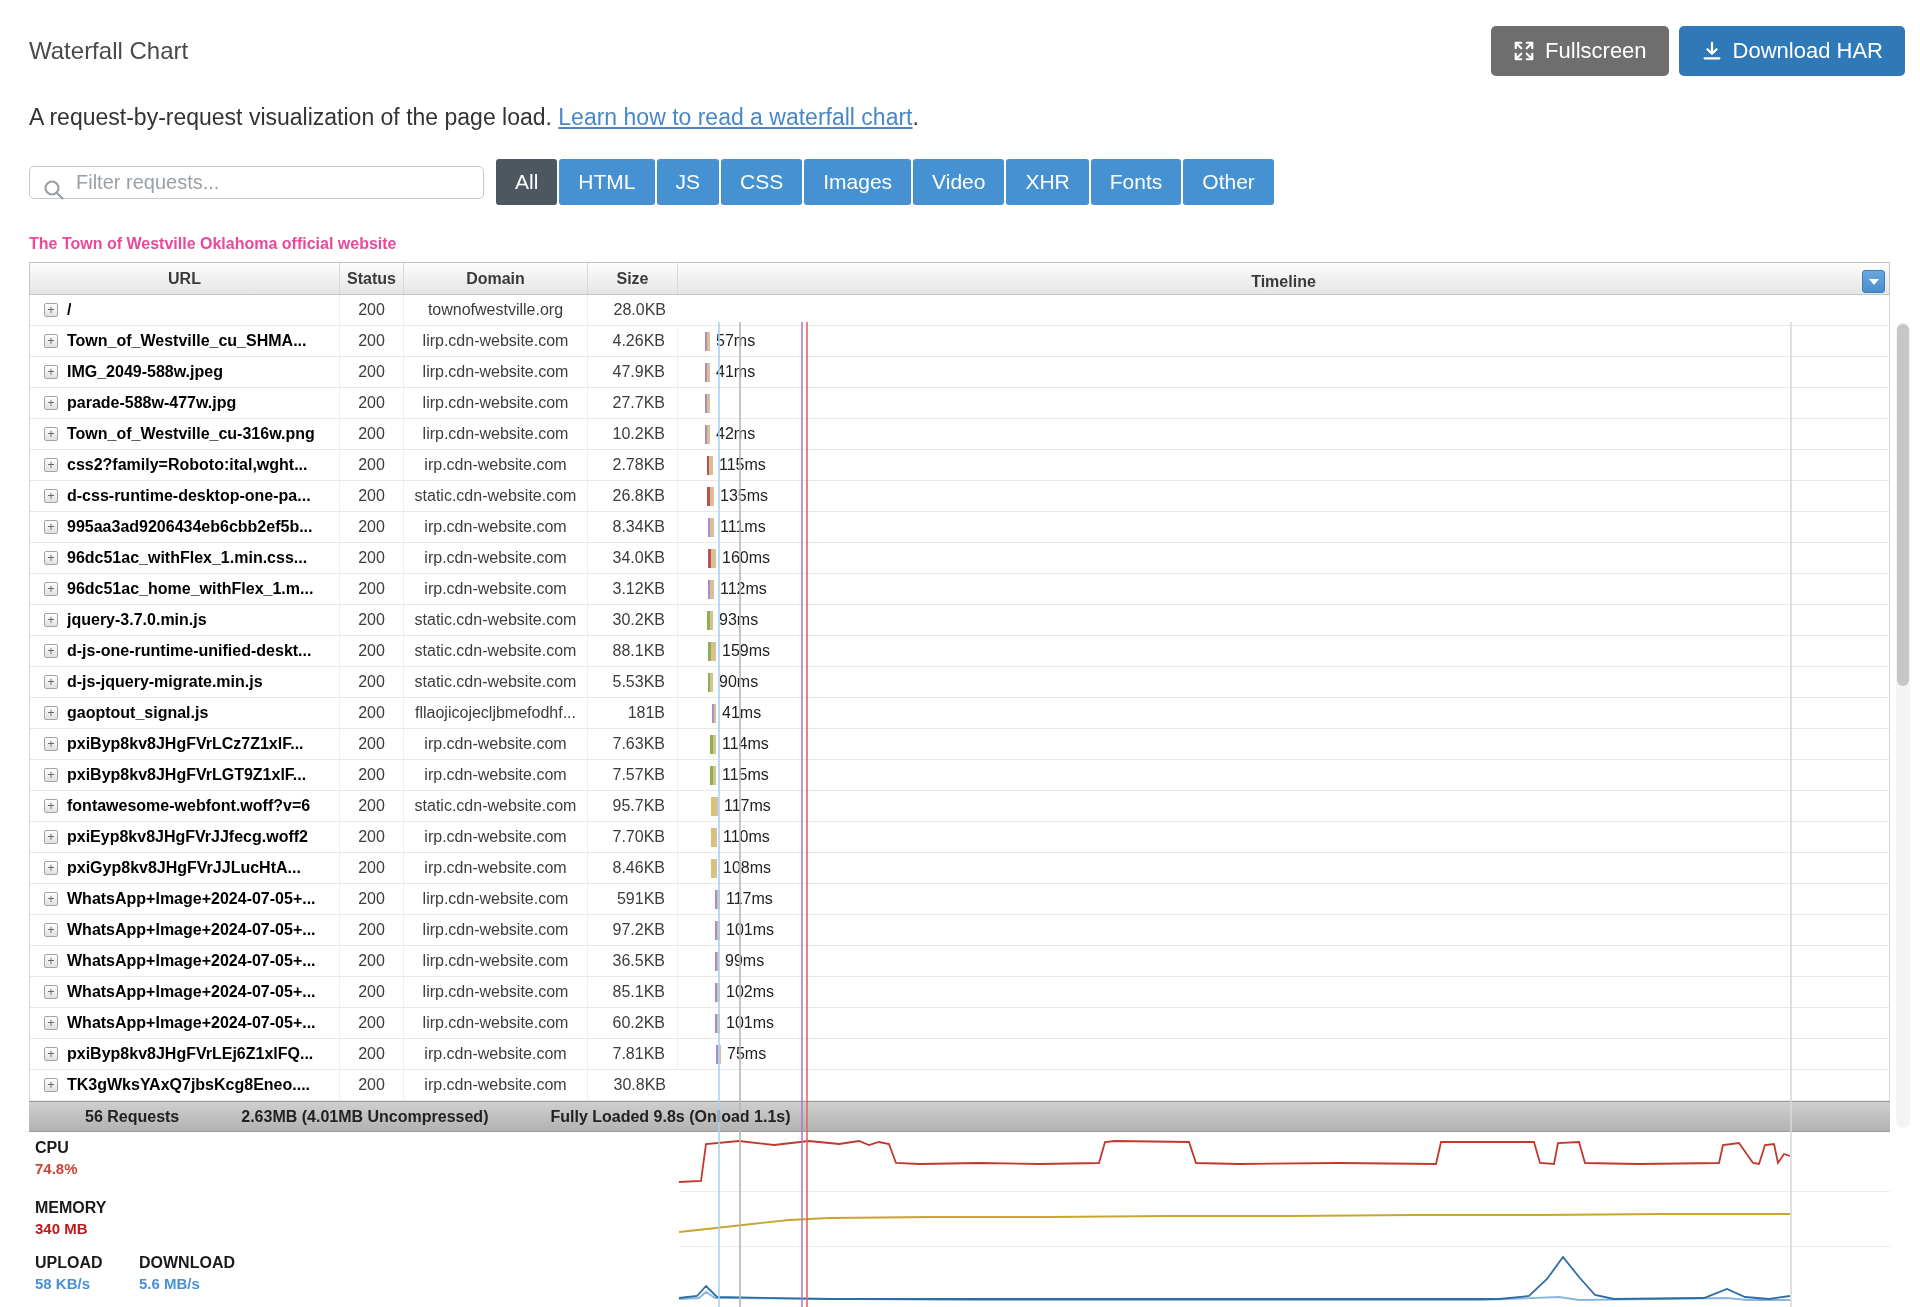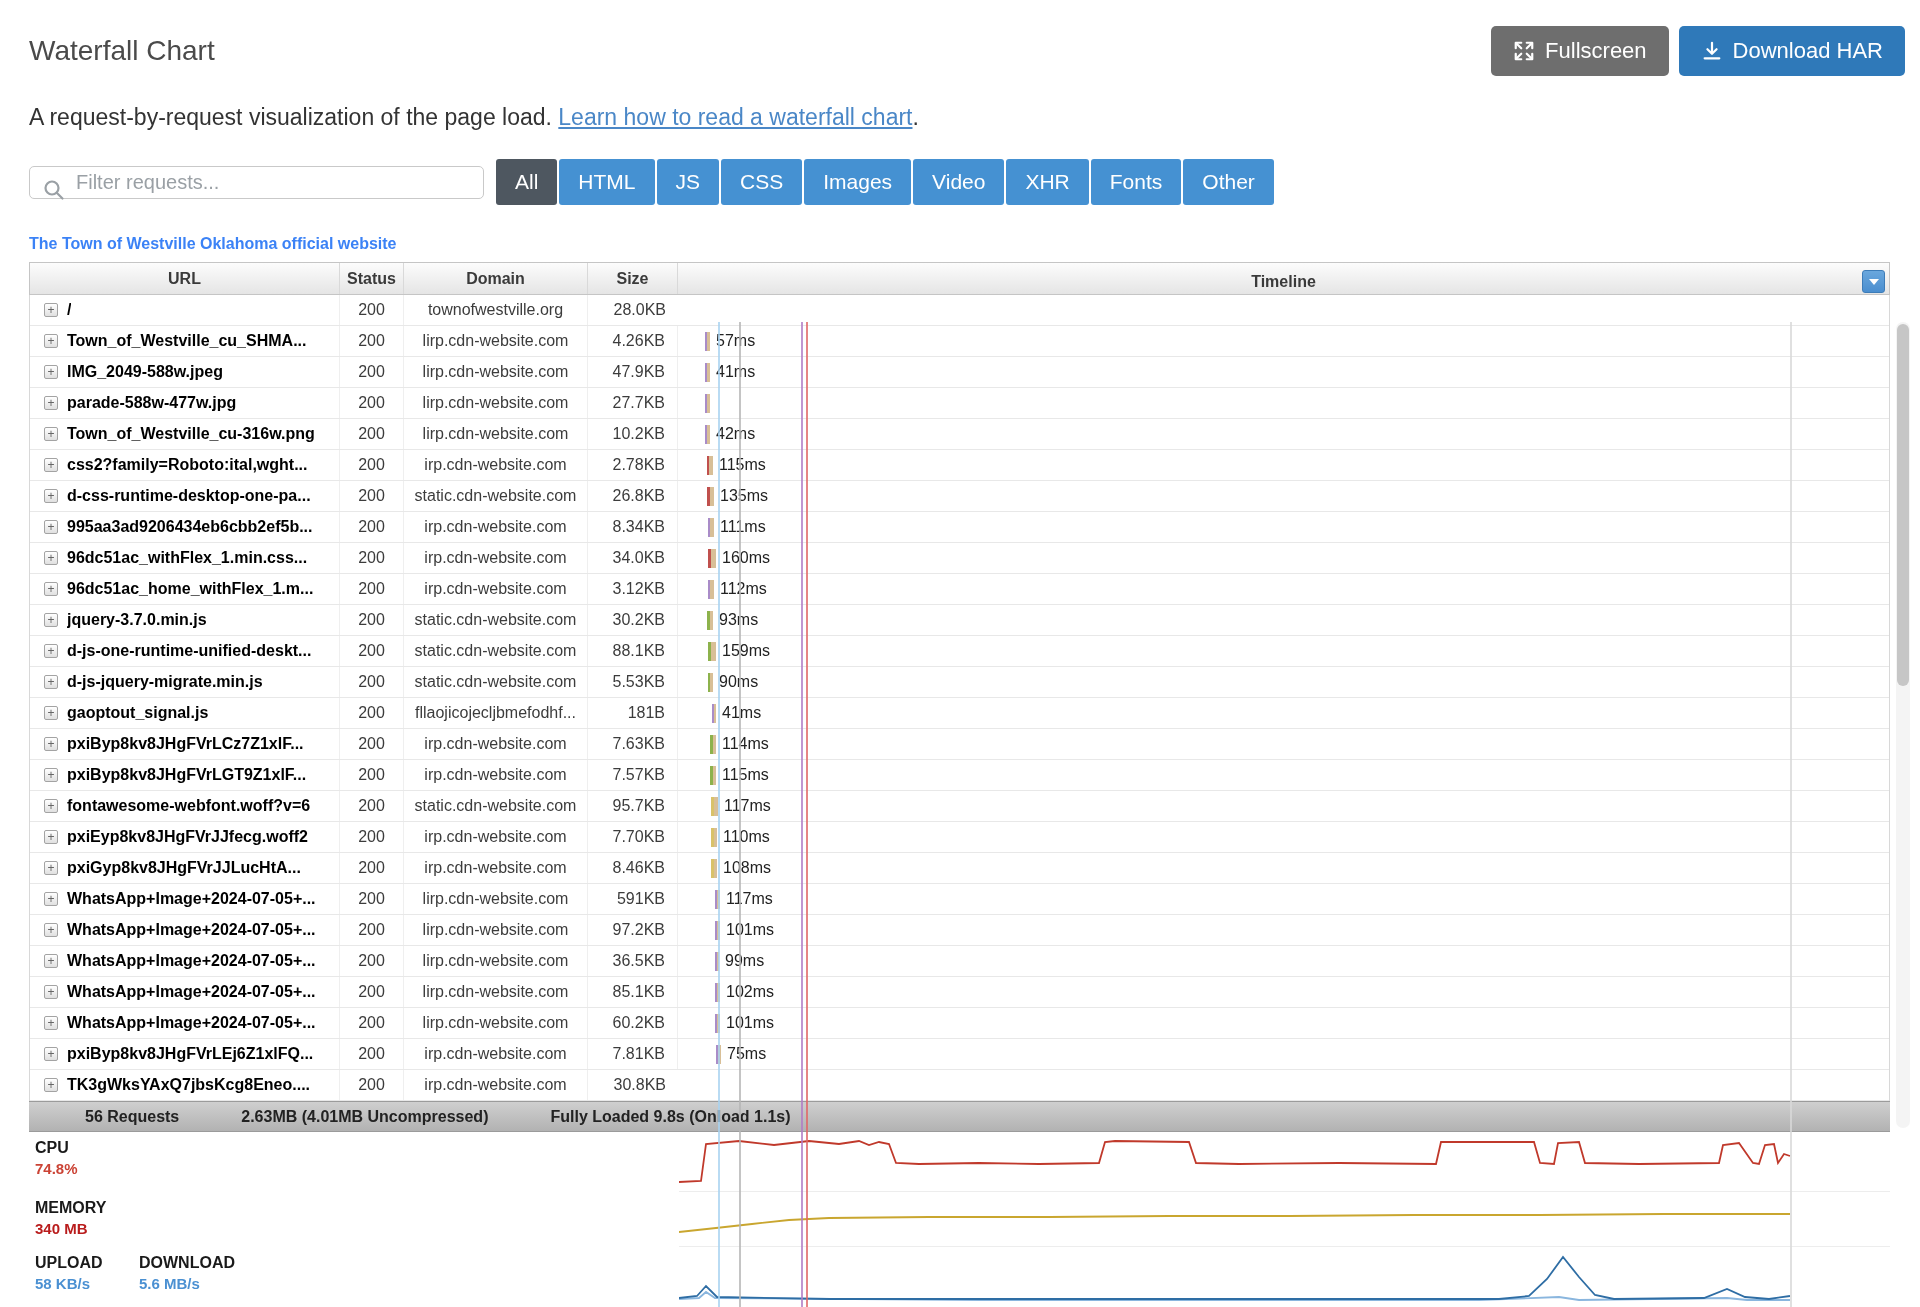--- a/index.html
+++ b/index.html
@@ -2,21 +2,21 @@
 <html style="--tab-blue: #4591d2; --tab-active: #4e5760; --button-blue: #2f79b9; --button-gray: #6e6e6e; --link-blue: #4a87c7;"><head>
 <meta charset="utf-8">
 <style>
   * { box-sizing: border-box; }
   html,body { margin:0; padding:0; width:1920px; height:1307px; overflow:hidden;
               background:#fff; font-family:"Liberation Sans", sans-serif; color:#222; }
   .page { position:relative; margin:26px 0 0 29px; width:1876px; }
 
   
   .topbar { display:flex; justify-content:space-between; align-items:center; }
-  .title { font-size:28px; font-weight:500; color:#4a4a4a; }
+  .title { font-size:24px; font-weight:500; color:#4a4a4a; }
   .btns { display:flex; gap:10px; }
   .btn { display:flex; align-items:center; gap:10px; height:50px; padding:0 22px;
          border:none; border-radius:5px; color:#fff; font-size:22px; cursor:pointer;
          font-family:"Liberation Sans", sans-serif; }
   .btn.gray { background:var(--button-gray); }
   .btn.blue { background:var(--button-blue); }
   .btn svg { display:block; }
 
   
   .intro { margin-top:28px; font-size:23px; color:#333; }
@@ -30,21 +30,21 @@
         font-family:"Liberation Sans", sans-serif; }
   .searchwrap input::placeholder { color:#9aa0a5; }
   .searchwrap svg { position:absolute; left:13px; top:12px; }
   .ftabs { display:flex; margin-left:10px; }
   .ftab { background:var(--tab-blue); color:#fff; border:none; font-size:21px; height:46px;
           padding:0 19px; margin-left:2px; border-radius:3px; cursor:pointer;
           font-family:"Liberation Sans", sans-serif; }
   .ftab.active { background:var(--tab-active); }
 
   
-  .pagetitle { margin-top:30px; height:27px; font-size:16px; font-weight:bold; color:#3b82f6; }
+  .pagetitle { margin-top:30px; height:27px; font-size:16px; font-weight:bold; color:#ec4899; }
   .panel { position:relative; width:1861px; }
   .thead, .trow { display:grid; grid-template-columns:310px 64px 184px 90px 1fr; }
   .thead { height:33px; align-items:center; border:1px solid #c5c5c5;
            background:linear-gradient(#fcfcfc,#e5e5e5); font-size:16px; font-weight:bold; color:#3a3a3a; }
   .thead > div { text-align:center; position:relative; height:100%; display:flex;
                  align-items:center; justify-content:center; border-right:1px solid #d9d9d9; }
   .thead > div:last-child { border-right:none;margin-top:6px; }
   .ddbtn { position:absolute; right:4px; top:4px; width:23px; height:23px; border-radius:3px;
            background:linear-gradient(#6aa7dd,#4a8ecf); border:1px solid #3d7cb8; cursor:pointer;
            display:flex; align-items:center; justify-content:center; }

